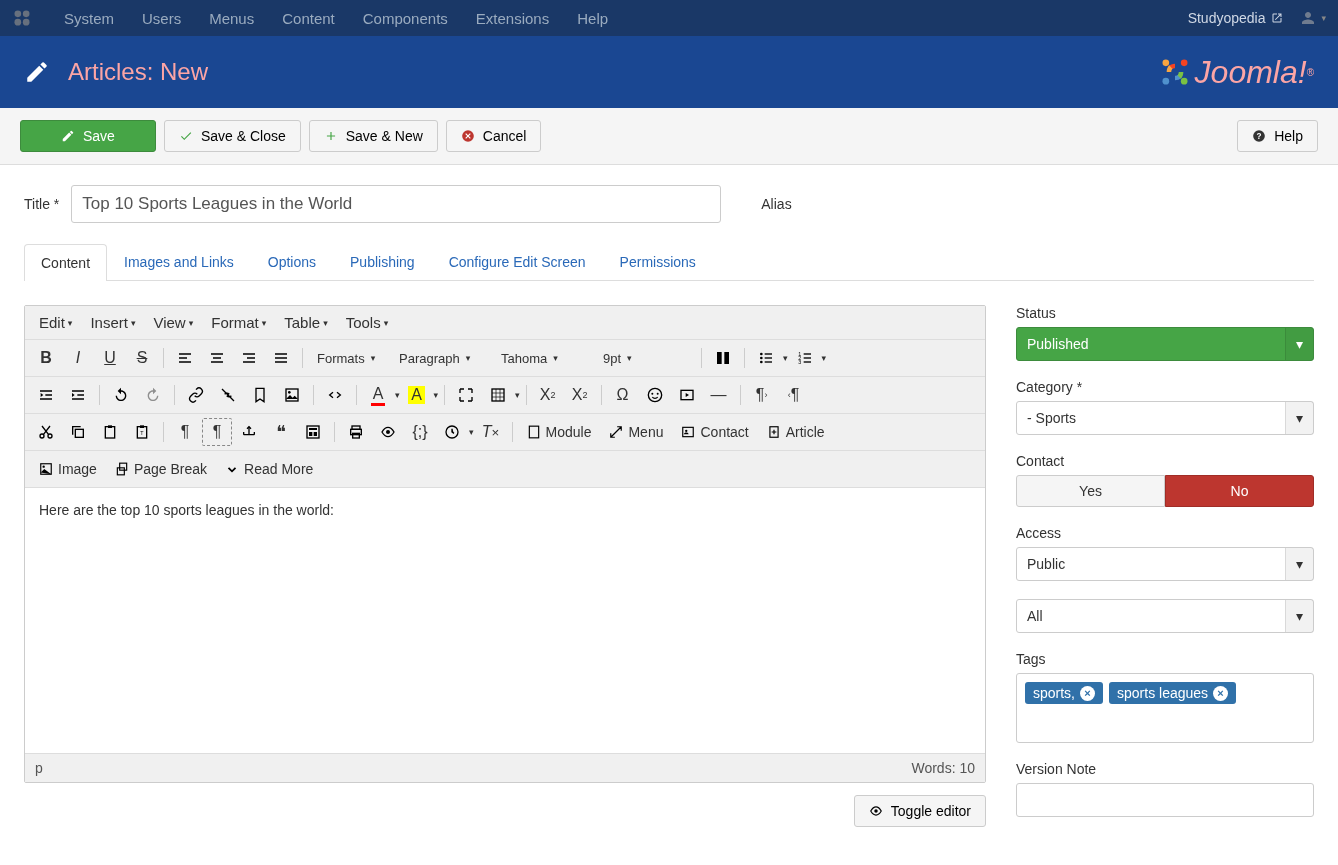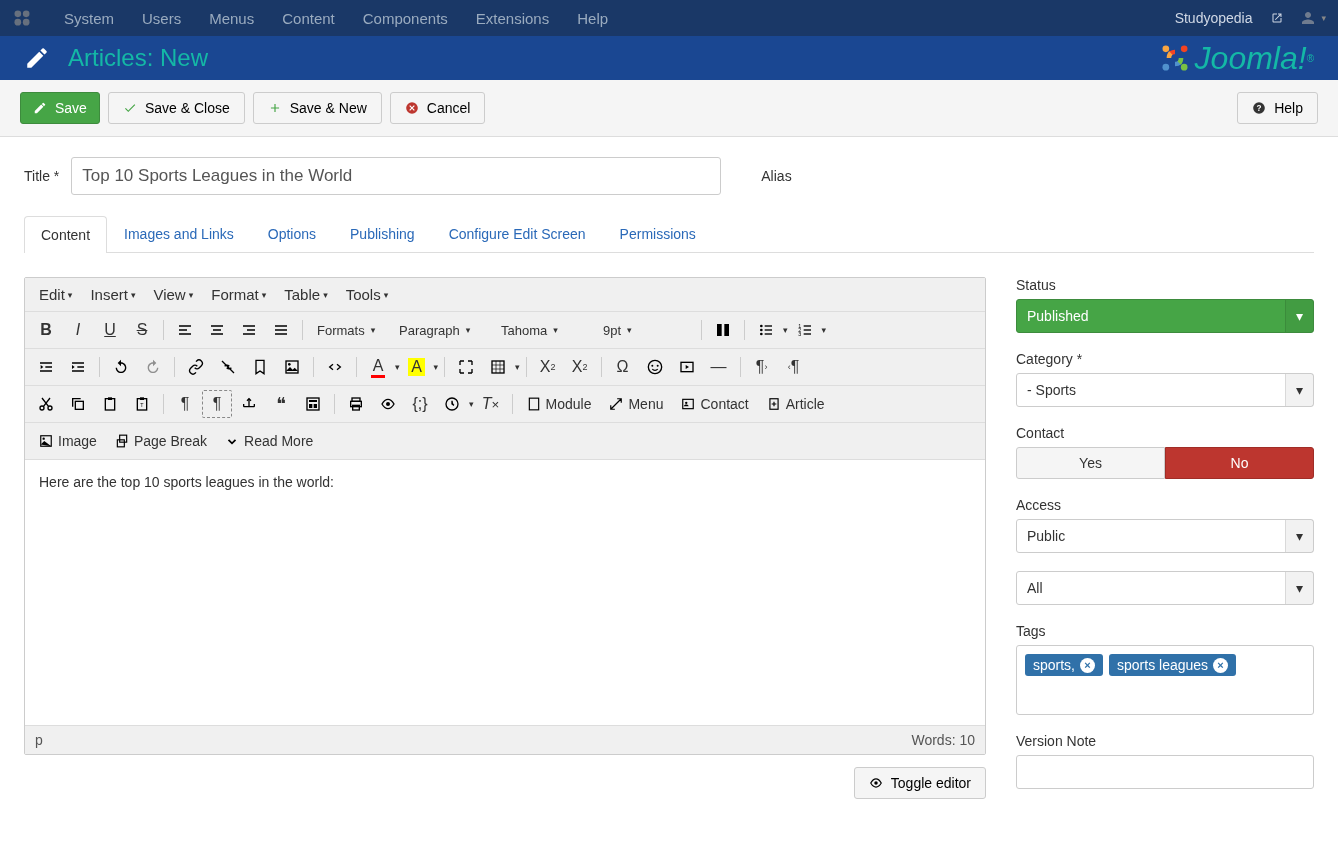--- a/index.html
+++ b/index.html
@@ -2,32 +2,32 @@
 <html><head>
 <meta charset="utf-8">
 <style>
 * { box-sizing: border-box; margin: 0; padding: 0; }
 body { font-family: -apple-system, BlinkMacSystemFont, "Segoe UI", Helvetica, Arial, sans-serif; font-size: 13px; color: #333; background: #fff; }
 
 .topbar { background: #1a3867; height: 36px; display: flex; align-items: center; padding: 0 12px; color: #b8c5d9; }
 .topbar .joomla-icon { width: 20px; height: 20px; margin-right: 18px; opacity: 0.7; }
 .topbar .menu-item { padding: 0 14px; cursor: pointer; font-size: 15px; color: #9aabbf; }
 .topbar .spacer { flex: 1; }
-.topbar .site-link { color: #d0d8e5; font-size: 14px; display: flex; align-items: center; gap: 19px; margin-right: 16px; }
+.topbar .site-link { color: #d0d8e5; font-size: 14px; display: flex; align-items: center; gap: 6px; margin-right: 16px; }
 .topbar .user-icon { opacity: 0.6; }
 
-.header { background: #1a4792; height: 44px; display: flex; align-items: center; padding: 0 24px; color: #14b8a6; }
+.header { background: #1a4792; height: 72px; display: flex; align-items: center; padding: 0 24px; color: #fca5a5; }
 .header .pencil { margin-right: 18px; }
 .header h1 { font-size: 24px; font-weight: 400; flex: 1; }
 .header .logo { display: flex; align-items: center; }
 .header .logo-text { font-size: 32px; font-weight: 300; font-style: italic; }
 
 .toolbar { background: #f5f5f5; border-bottom: 1px solid #ddd; padding: 12px 20px; display: flex; gap: 8px; align-items: center; }
 .btn { display: inline-flex; align-items: center; gap: 8px; padding: 6px 14px; border: 1px solid #ccc; background: #f5f5f5; border-radius: 3px; cursor: pointer; font-size: 14px; height: 32px; }
-.btn-success { background: #46a546; border-color: #3d8b3d; color: #fff; padding: 6px 12px; }
+.btn-success { background: #46a546; border-color: #3d8b3d; color: #fff; padding: 6px 40px; }
 .toolbar .spacer { flex: 1; }
 
 .content { padding: 20px 24px; }
 .form-row { display: flex; gap: 40px; margin-bottom: 20px; align-items: center; }
 .form-group { display: flex; align-items: center; gap: 12px; }
 .form-group label { font-size: 14px; color: #333; }
 .form-input { padding: 6px 10px; border: 1px solid #ccc; border-radius: 3px; font-size: 17px; color: #555; height: 38px; }
 .title-input { width: 650px; }
 .alias-input { width: 260px; font-size: 14px; }
 .alias-input::placeholder { color: #999; }

